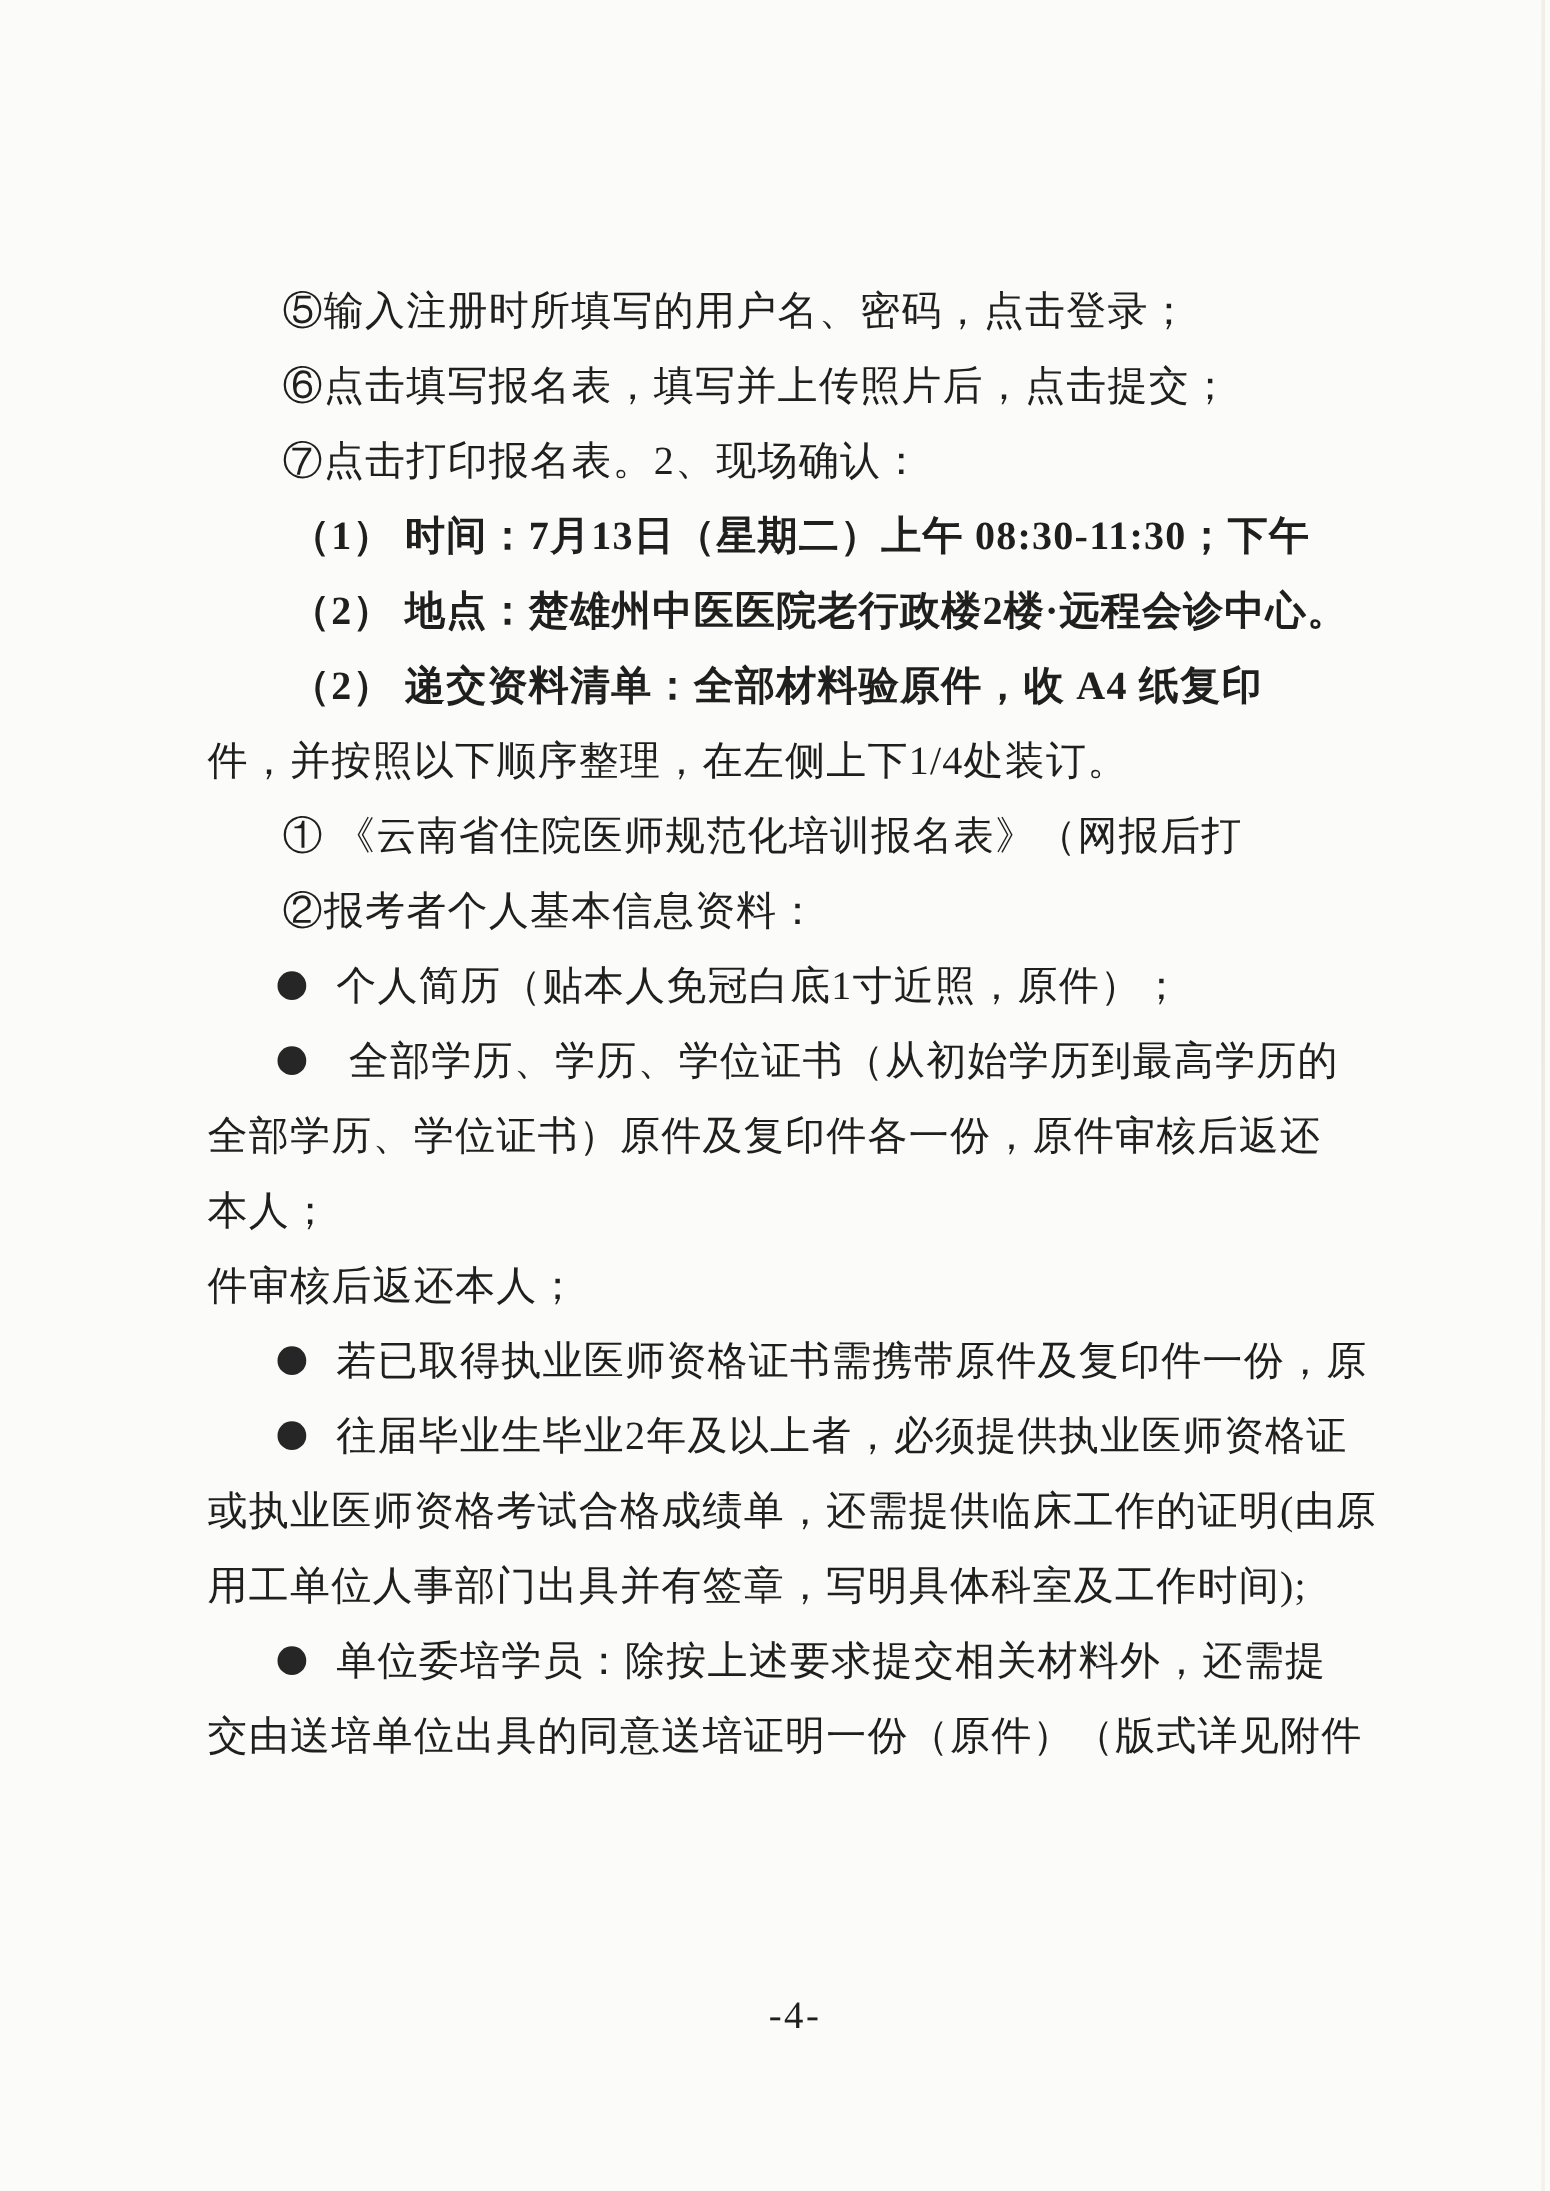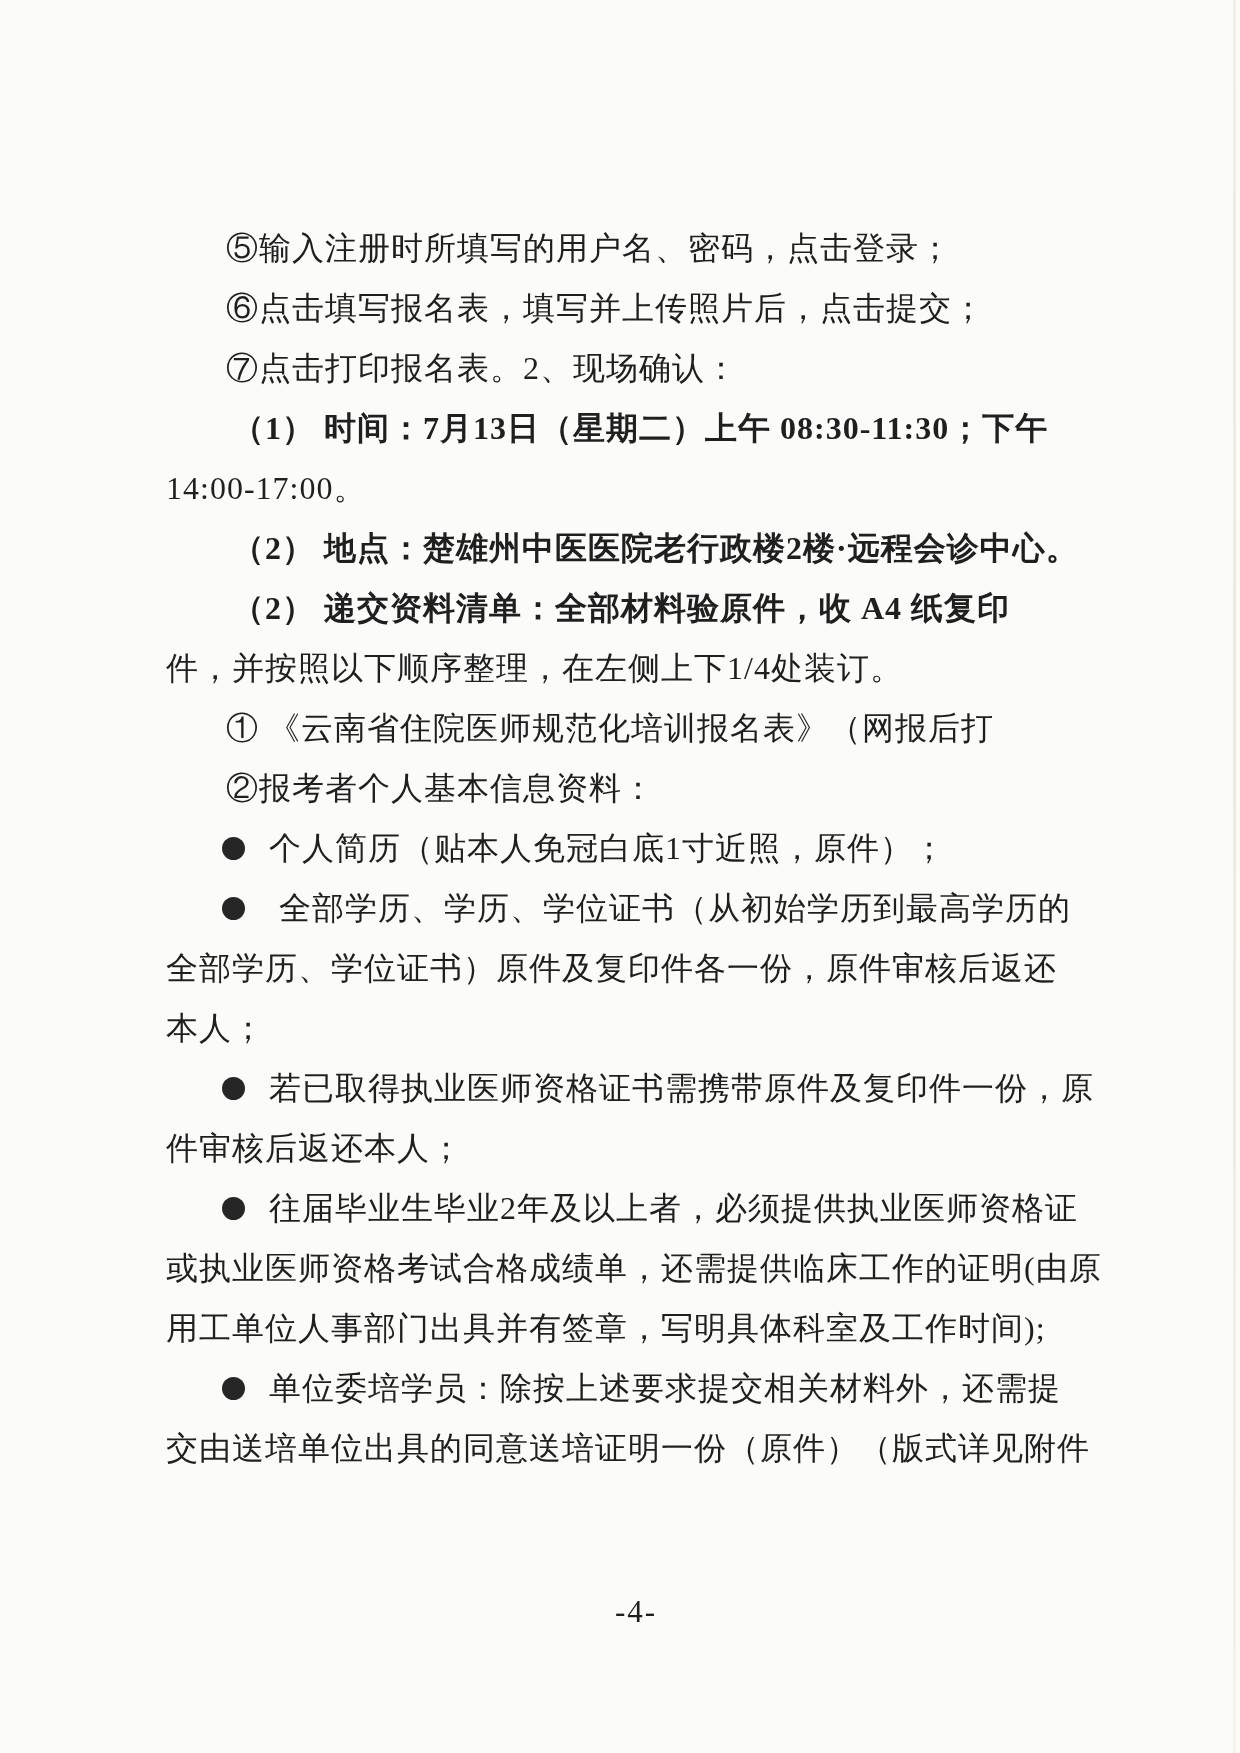--- a/index.html
+++ b/index.html
@@ -79,43 +79,42 @@
 <div class="page">
 
   <div class="scan-edge"></div>
 
   <div class="text-block">
 
     <div class="line in-num">⑤输入注册时所填写的用户名、密码，点击登录；</div>
     <div class="line in-num">⑥点击填写报名表，填写并上传照片后，点击提交；</div>
     <div class="line in-num">⑦点击打印报名表。2、现场确认：</div>
     <div class="line in-paren">（1） 时间：7月13日（星期二）上午 08:30-11:30；下午</div>
-    <div class="line in-flush">14:00-17:00。</div>
     <div class="line in-paren">（2） 地点：楚雄州中医医院老行政楼2楼·远程会诊中心。</div>
     <div class="line in-paren">（2） 递交资料清单：全部材料验原件，收 A4 纸复印</div>
     <div class="line in-flush">件，并按照以下顺序整理，在左侧上下1/4处装订。</div>
     <div class="line in-num">① 《云南省住院医师规范化培训报名表》（网报后打</div>
     <div class="line in-num">②报考者个人基本信息资料：</div>
 
     <div class="line in-bullet">
       <span class="bullet">●</span><span>个人简历（贴本人免冠白底1寸近照，原件）；</span>
     </div>
 
     <div class="line in-bullet">
       <span class="bullet wide">●</span><span>全部学历、学历、学位证书（从初始学历到最高学历的</span>
     </div>
 
     <div class="line in-flush">全部学历、学位证书）原件及复印件各一份，原件审核后返还</div>
     <div class="line in-flush">本人；</div>
 
+    <div class="line in-flush">件审核后返还本人；</div>
+
     <div class="line in-bullet">
       <span class="bullet">●</span><span>若已取得执业医师资格证书需携带原件及复印件一份，原</span>
     </div>
-
-    <div class="line in-flush">件审核后返还本人；</div>
 
     <div class="line in-bullet">
       <span class="bullet">●</span><span>往届毕业生毕业2年及以上者，必须提供执业医师资格证</span>
     </div>
 
     <div class="line in-flush">或执业医师资格考试合格成绩单，还需提供临床工作的证明(由原</div>
     <div class="line in-flush">用工单位人事部门出具并有签章，写明具体科室及工作时间);</div>
 
     <div class="line in-bullet">
       <span class="bullet">●</span><span>单位委培学员：除按上述要求提交相关材料外，还需提</span>

